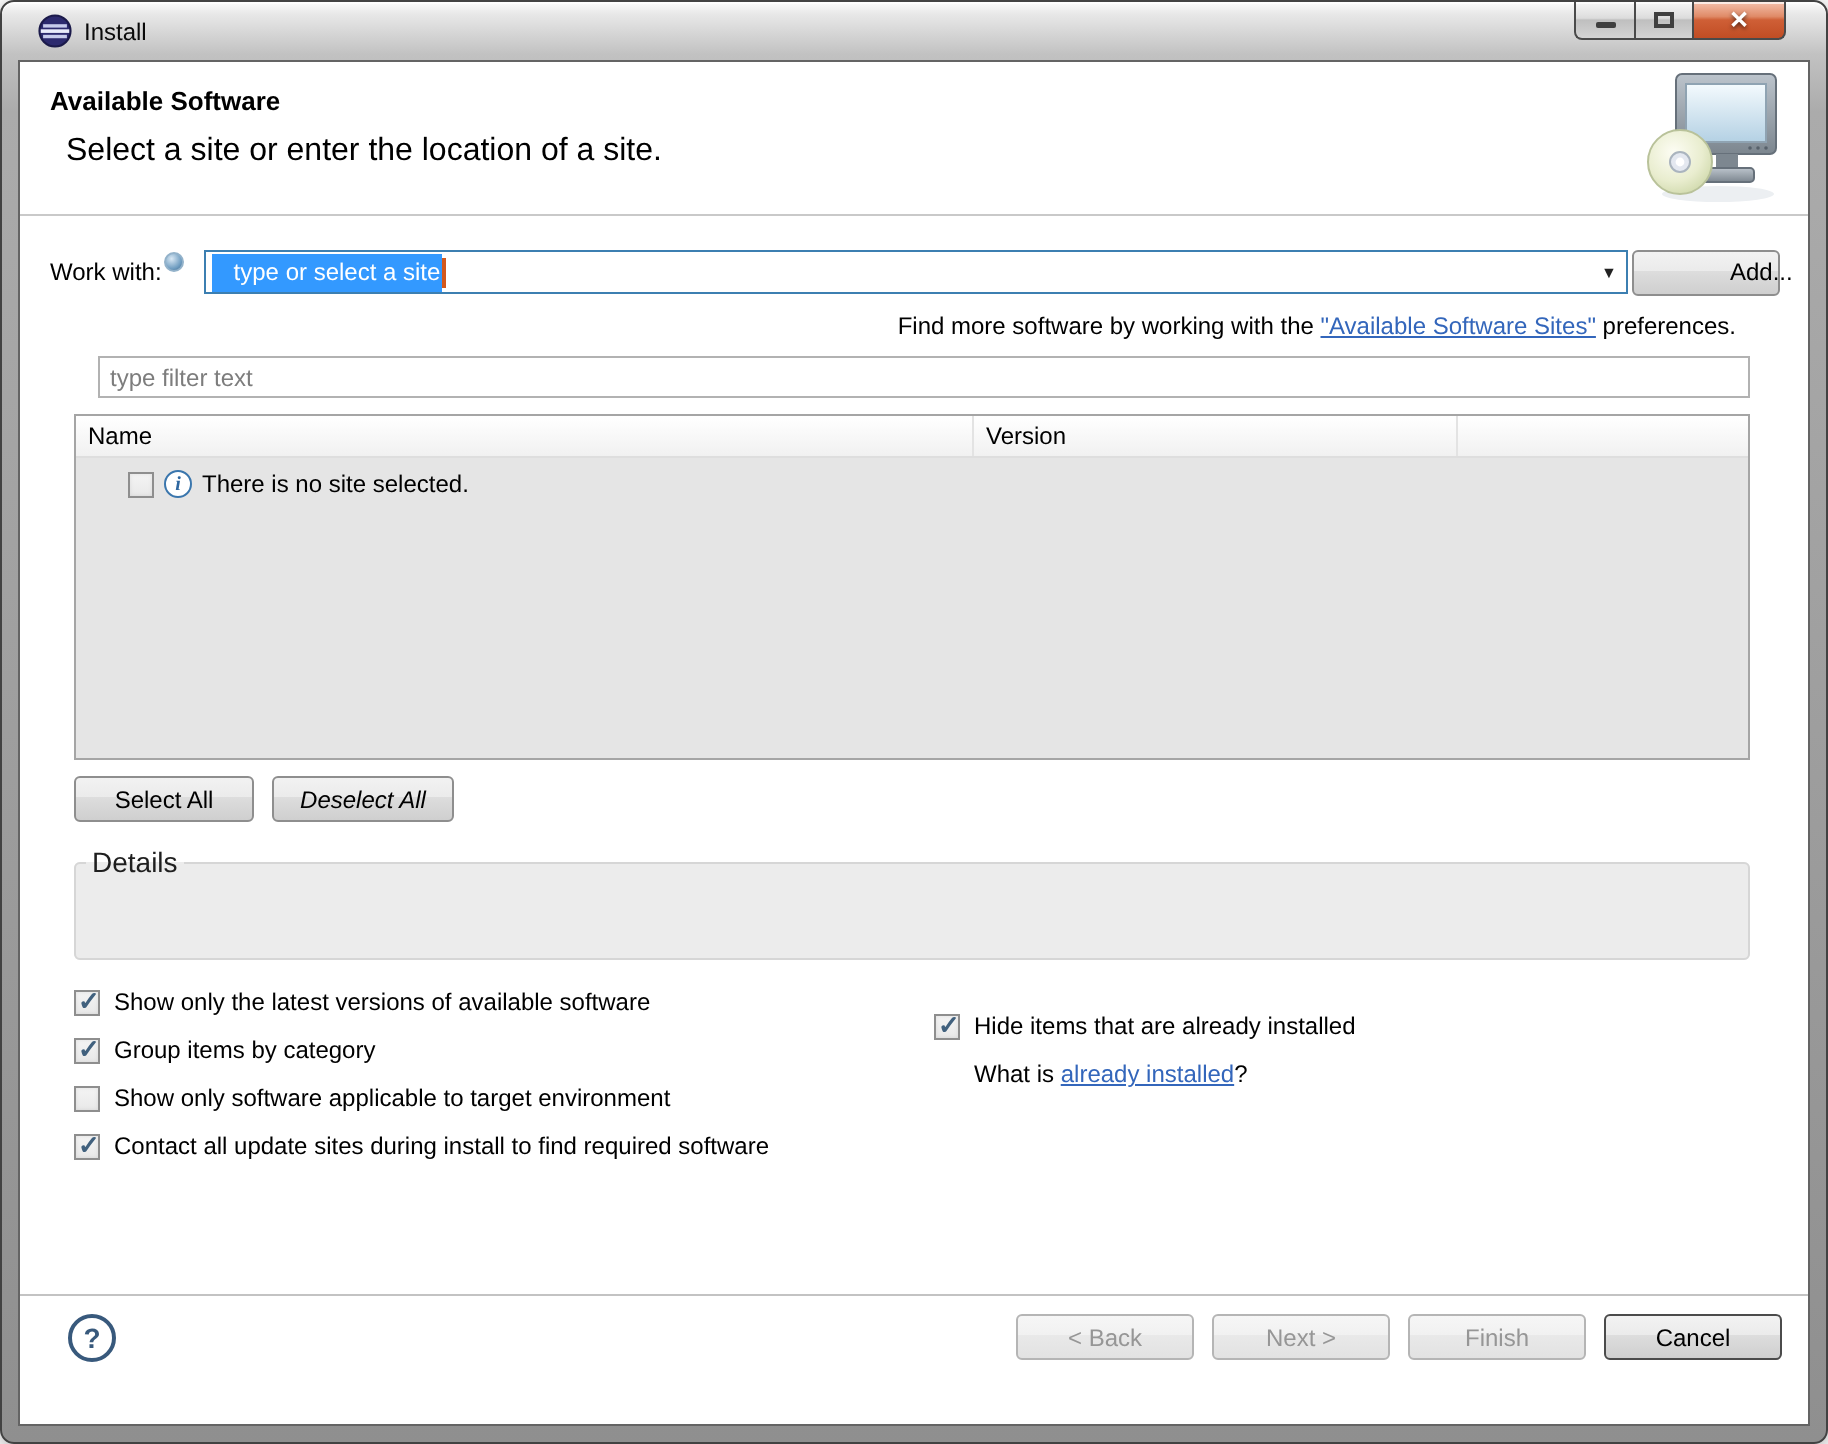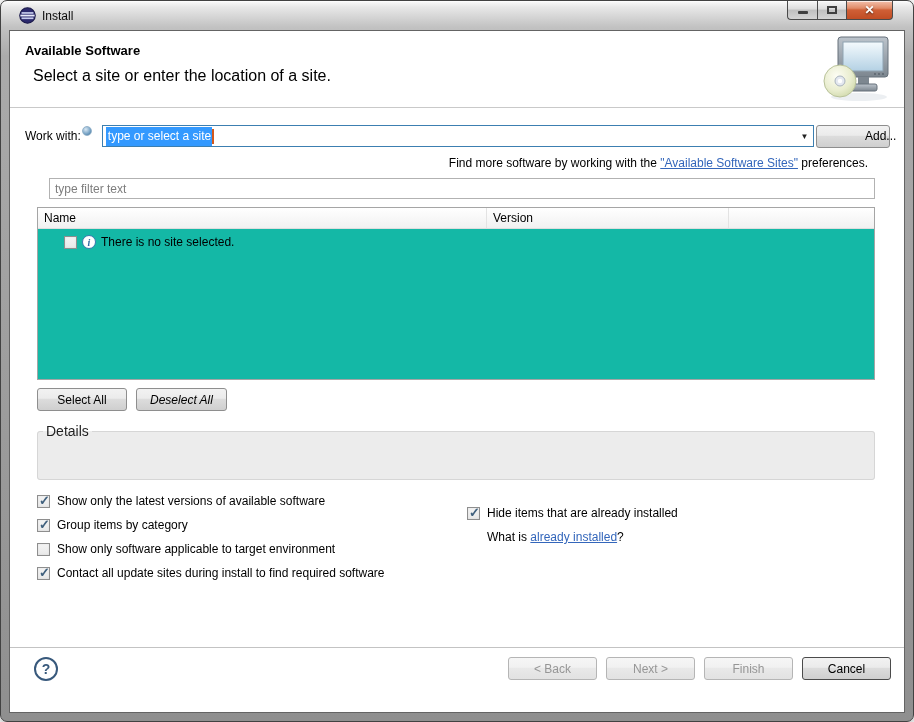--- a/index.html
+++ b/index.html
@@ -38,38 +38,38 @@
   .h-sub{ margin:9px 0 0 23px; font-size:16px; color:#000; }
   .h-icon{ position:absolute; top:2px; right:11px; width:76px; height:72px; }
 
   .workwith{ flex:none; display:flex; align-items:center; margin:16px 14px 0 15px; height:24px; }
   .ww-label{ font-size:12px; }
   .info-badge{ display:inline-block; width:10px; height:10px; border-radius:50%;
     background:radial-gradient(circle at 35% 30%, #d9e8f4, #6e9cc0 65%, #3f678b);
     border:1px solid #93b2ca; margin:-10px 2px 0 1px; vertical-align:top; }
   .combo{ flex:1; margin-left:8px; height:22px; border:1px solid #3c7fb1; background:#fff;
     display:flex; align-items:center; padding-left:3px; cursor:text; }
-  .combo-sel{ font-size:12px; background:#3399ff; color:#fff; padding:2px 1px 3px 2px; white-space:nowrap; }
+  .combo-sel{ font-size:12px; background:#3399ff; color:#fff; padding:2px 1px 3px 11px; white-space:nowrap; }
   .caret{ width:2px; height:15px; background:#d4581c; }
   .combo-arrow{ margin-left:auto; width:17px; text-align:center; font-size:8px; color:#222; cursor:default; }
 
   .btn{ height:23px; border:1px solid #8e8e8e; border-radius:3px;
     background:linear-gradient(#f2f2f2,#ebebeb 45%,#dddddd 46%,#cfcfcf);
     font-family:"Liberation Sans",sans-serif; font-size:12px; color:#000; cursor:default; }
   .btn.add{ margin-left:2px; width:74px; flex:none;padding-left:48px; }
 
   .hint{ flex:none; text-align:right; padding-right:36px; margin-top:8px; font-size:12px; color:#000; }
   .link{ color:#3366bb; text-decoration:underline; cursor:pointer; }
 
   .filter{ flex:none; margin:8px 29px 0 39px; height:21px; border:1px solid #b2b2b2;
     padding-left:5px; font:12px "Liberation Sans",sans-serif; color:#444; outline:none; }
   .filter::placeholder{ color:#7d7d7d; opacity:1; }
 
   .table{ flex:none; margin:8px 29px 0 27px; height:173px; border:1px solid #a5a5a5;
-    display:flex; flex-direction:column; background:#14b8a6; }
+    display:flex; flex-direction:column; background:#e5e5e5; }
   .thead{ flex:none; height:21px; display:flex; background:linear-gradient(#ffffff,#f1f1f1);
     border-bottom:1px solid #dedede; }
   .th{ padding:3px 0 0 6px; font-size:12px; border-right:1px solid #e3e3e3; }
   .th.name{ width:449px; }
   .th.ver{ width:242px; }
   .th.fill{ flex:1; border-right:none; }
   .tbody{ flex:1; }
   .trow{ display:flex; align-items:center; gap:5px; padding:6px 0 0 26px; font-size:12px; }
 
   .cb{ flex:none; width:13px; height:13px; border:1px solid #8e8e8e;

